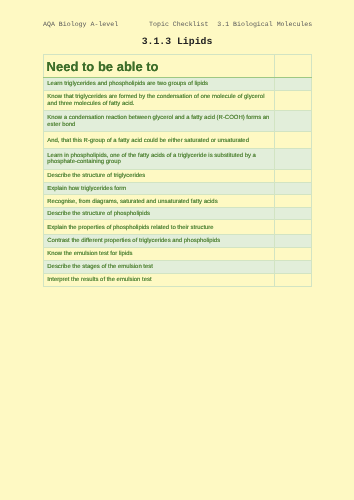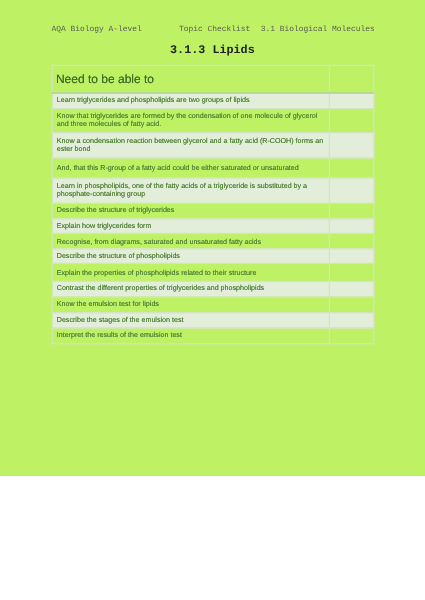--- a/index.html
+++ b/index.html
@@ -1,32 +1,32 @@
 <!DOCTYPE html>
 <html><head>
 <meta charset="utf-8">
 <style>
   *{box-sizing:border-box;}
   html,body{margin:0;padding:0;background:#ffffff;}
   body{width:354px;height:500px;font-family:"Liberation Sans",sans-serif;-webkit-font-smoothing:antialiased;}
-  .page{position:relative;width:354px;height:396px;background:#bef264;overflow:hidden;opacity:0.999;}
+  .page{position:relative;width:354px;height:500px;background:#fef9c3;overflow:hidden;opacity:0.999;}
   .page, .page *{-webkit-font-smoothing:antialiased;text-rendering:geometricPrecision;}
   .aa{display:block;transform:translateZ(0);}
   .hdr{position:absolute;top:21px;left:43.0px;width:290px;height:10px;font-family:"Liberation Mono",monospace;font-size:6.6px;color:#5a5a5a;white-space:nowrap;}
   .hdr span{position:absolute;top:0;transform:translateZ(0);}
   .hdr .c1{left:0;}
   .hdr .c2{left:106.1px;}
   .hdr .c3{left:174.3px;}
   .title{position:absolute;top:36.5px;left:0;width:354px;text-align:center;font-family:"Liberation Mono",monospace;font-weight:bold;font-size:9.8px;line-height:10px;color:#222;transform:translateZ(0);}
   table{position:absolute;left:43px;top:53.6px;width:268px;border-collapse:collapse;table-layout:fixed;}
   td{border:0.5px solid #d2e4c3;padding:2.1px 3.6px 0.9px 3.3px;font-size:5.95px;line-height:6.3px;color:#588a3d;vertical-align:middle;text-shadow:0 0 0.5px rgba(78,126,52,0.95);}
   .c-a{width:231px;}
   .c-b{width:37px;}
   tr.alt td{background:#e2eeda;}
-  td.head{border-bottom:0.8px solid #9ec883;font-weight:normal;font-size:10px;line-height:9px;color:#3d6e2a;padding:2.7px 4px 0 2.6px;text-shadow:0 0 0.5px rgba(61,110,42,0.9);}
+  td.head{border-bottom:0.8px solid #9ec883;font-weight:bold;font-size:13px;line-height:9px;color:#3d6e2a;padding:2.7px 4px 0 2.6px;text-shadow:0 0 0.5px rgba(61,110,42,0.9);}
 </style>
 </head>
 <body>
 
 <div class="page">
   <div class="hdr">
     <span class="c1">AQA Biology A-level</span>
     <span class="c2">Topic Checklist</span>
     <span class="c3">3.1 Biological Molecules</span>
   </div>

